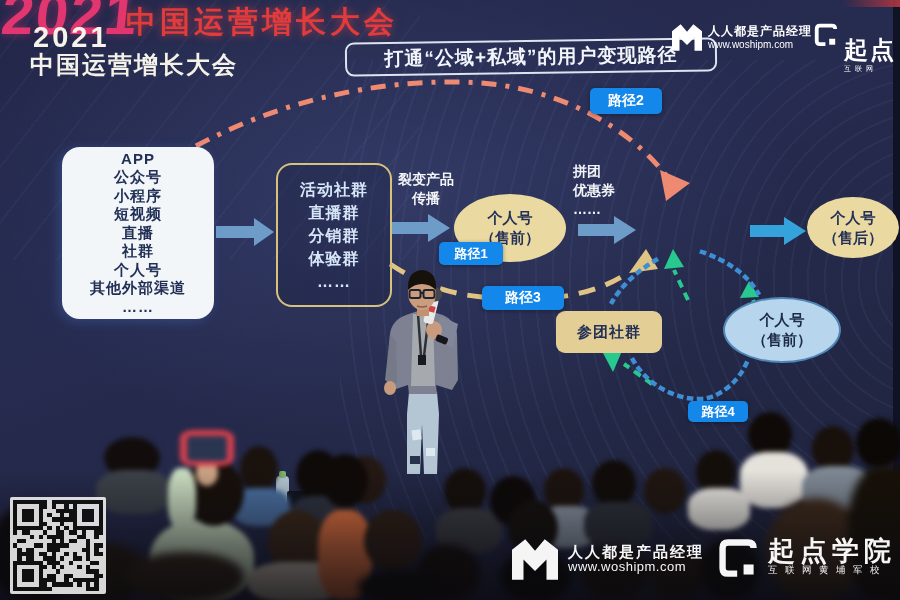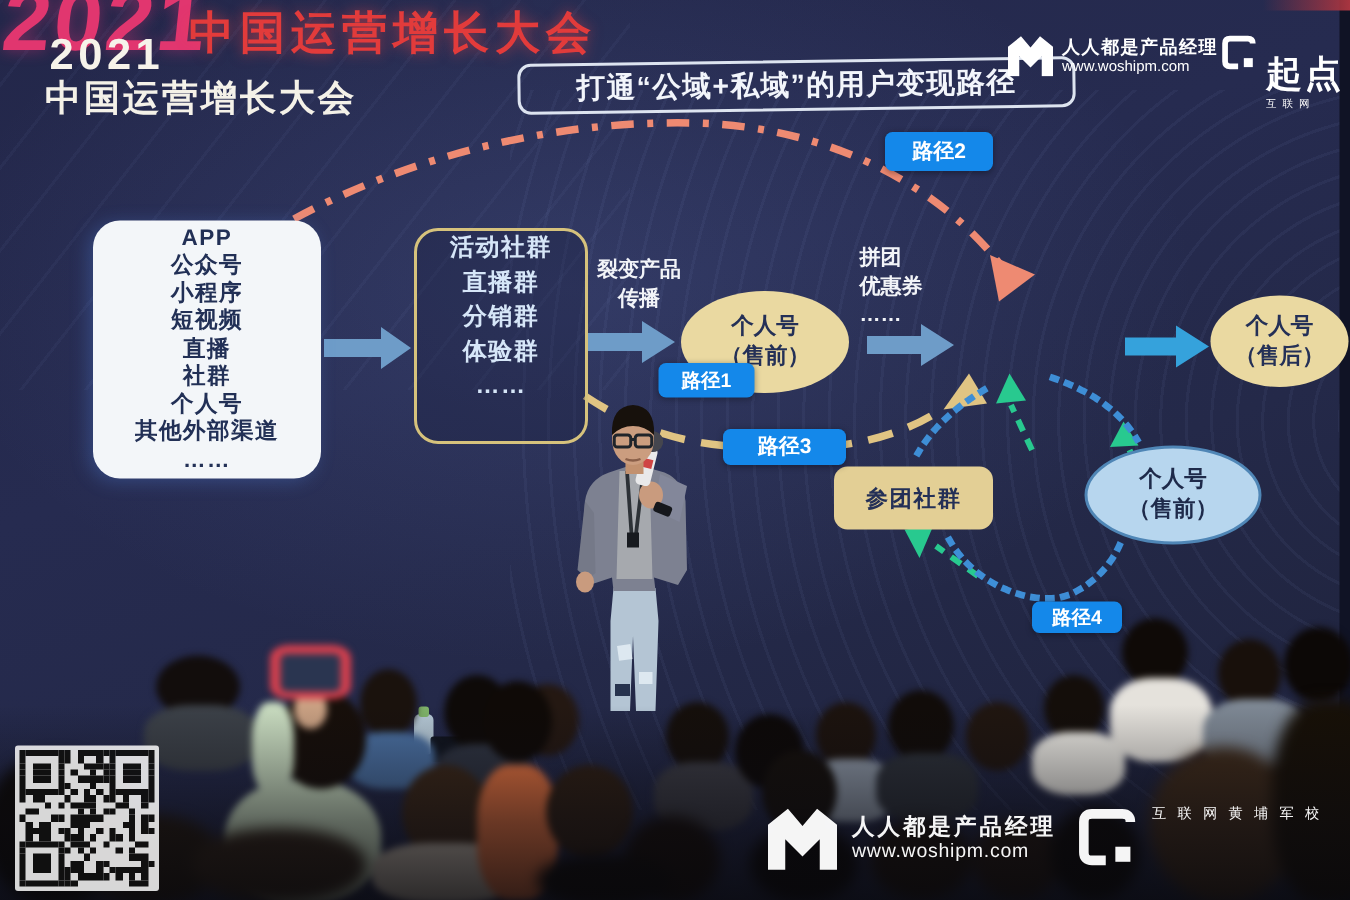--- a/index.html
+++ b/index.html
@@ -38,22 +38,22 @@
   .wos-url-s{font-size:10px;}
   .qd-top{left:814px;top:23px;display:flex;align-items:flex-start;gap:5px;color:#fff;}
   .qd-name-s{font-size:24px;font-weight:900;letter-spacing:2px;line-height:1;margin-top:15px;}
   .qd-tag-s{font-size:7px;letter-spacing:4px;margin-top:2px;}
 
   
   .channels-box{left:62px;top:147px;width:152px;height:172px;background:#f3f6f9;border-radius:18px;
     box-shadow:-3px 2px 12px rgba(90,150,255,.25);display:flex;flex-direction:column;
     align-items:center;justify-content:center;gap:0;}
   .channels-box div{color:#223056;font-size:15px;font-weight:700;line-height:18.5px;letter-spacing:1px;}
-  .groups-box{left:276px;top:152px;width:112px;height:140px;border:2px solid #d6c27c;border-radius:16px;
-    background:rgba(20,25,50,.25);display:flex;flex-direction:column;align-items:center;}
+  .groups-box{left:276px;top:163px;width:112px;height:140px;border:2px solid #d6c27c;border-radius:16px;
+    background:rgba(20,25,50,.25);display:flex;flex-direction:column;align-items:center;justify-content:center;}
   .groups-box div{color:#d6e6f8;font-size:16px;font-weight:700;line-height:23px;letter-spacing:1px;}
   .lbl{color:#f2f4f8;font-weight:700;text-align:center;}
   .fission{left:388px;top:170px;width:76px;font-size:14px;line-height:19px;}
   .promo{left:573px;top:162px;width:70px;font-size:14px;line-height:19px;text-align:left;}
   .ellipse{border-radius:50%;display:flex;flex-direction:column;align-items:center;justify-content:center;
     color:#243057;font-weight:700;font-size:15px;line-height:20px;}
   .el-tan{background:#ead9a1;}
   .presale-top{left:454px;top:194px;width:112px;height:68px;}
   .aftersale{left:807px;top:197px;width:92px;height:61px;}
   .presale-bottom{left:723px;top:297px;width:114px;height:62px;background:#b7d6ee;border:2px solid #4f86b6;
@@ -750,18 +750,19 @@
     <div class="lines">
       <span class="wos-name">人人都是产品经理</span>
       <span class="wos-url">www.woshipm.com</span>
     </div>
     <div class="qd-block">
       <svg width="42" height="42" viewBox="0 0 46 46">
         <path d="M39 11 Q39 5 33 5 H11 Q5 5 5 11 V33 Q5 39 11 39 H21" fill="none" stroke="#fff" stroke-width="7"></path>
         <rect x="28" y="29" width="11" height="11" fill="#fff"></rect>
       </svg>
       <div class="lines">
+        <span class="qd-name">起点学院</span>
         <span class="qd-tag">互联网黄埔军校</span>
       </div>
     </div>
   </div>
 
 </div>
 
 </body></html>

